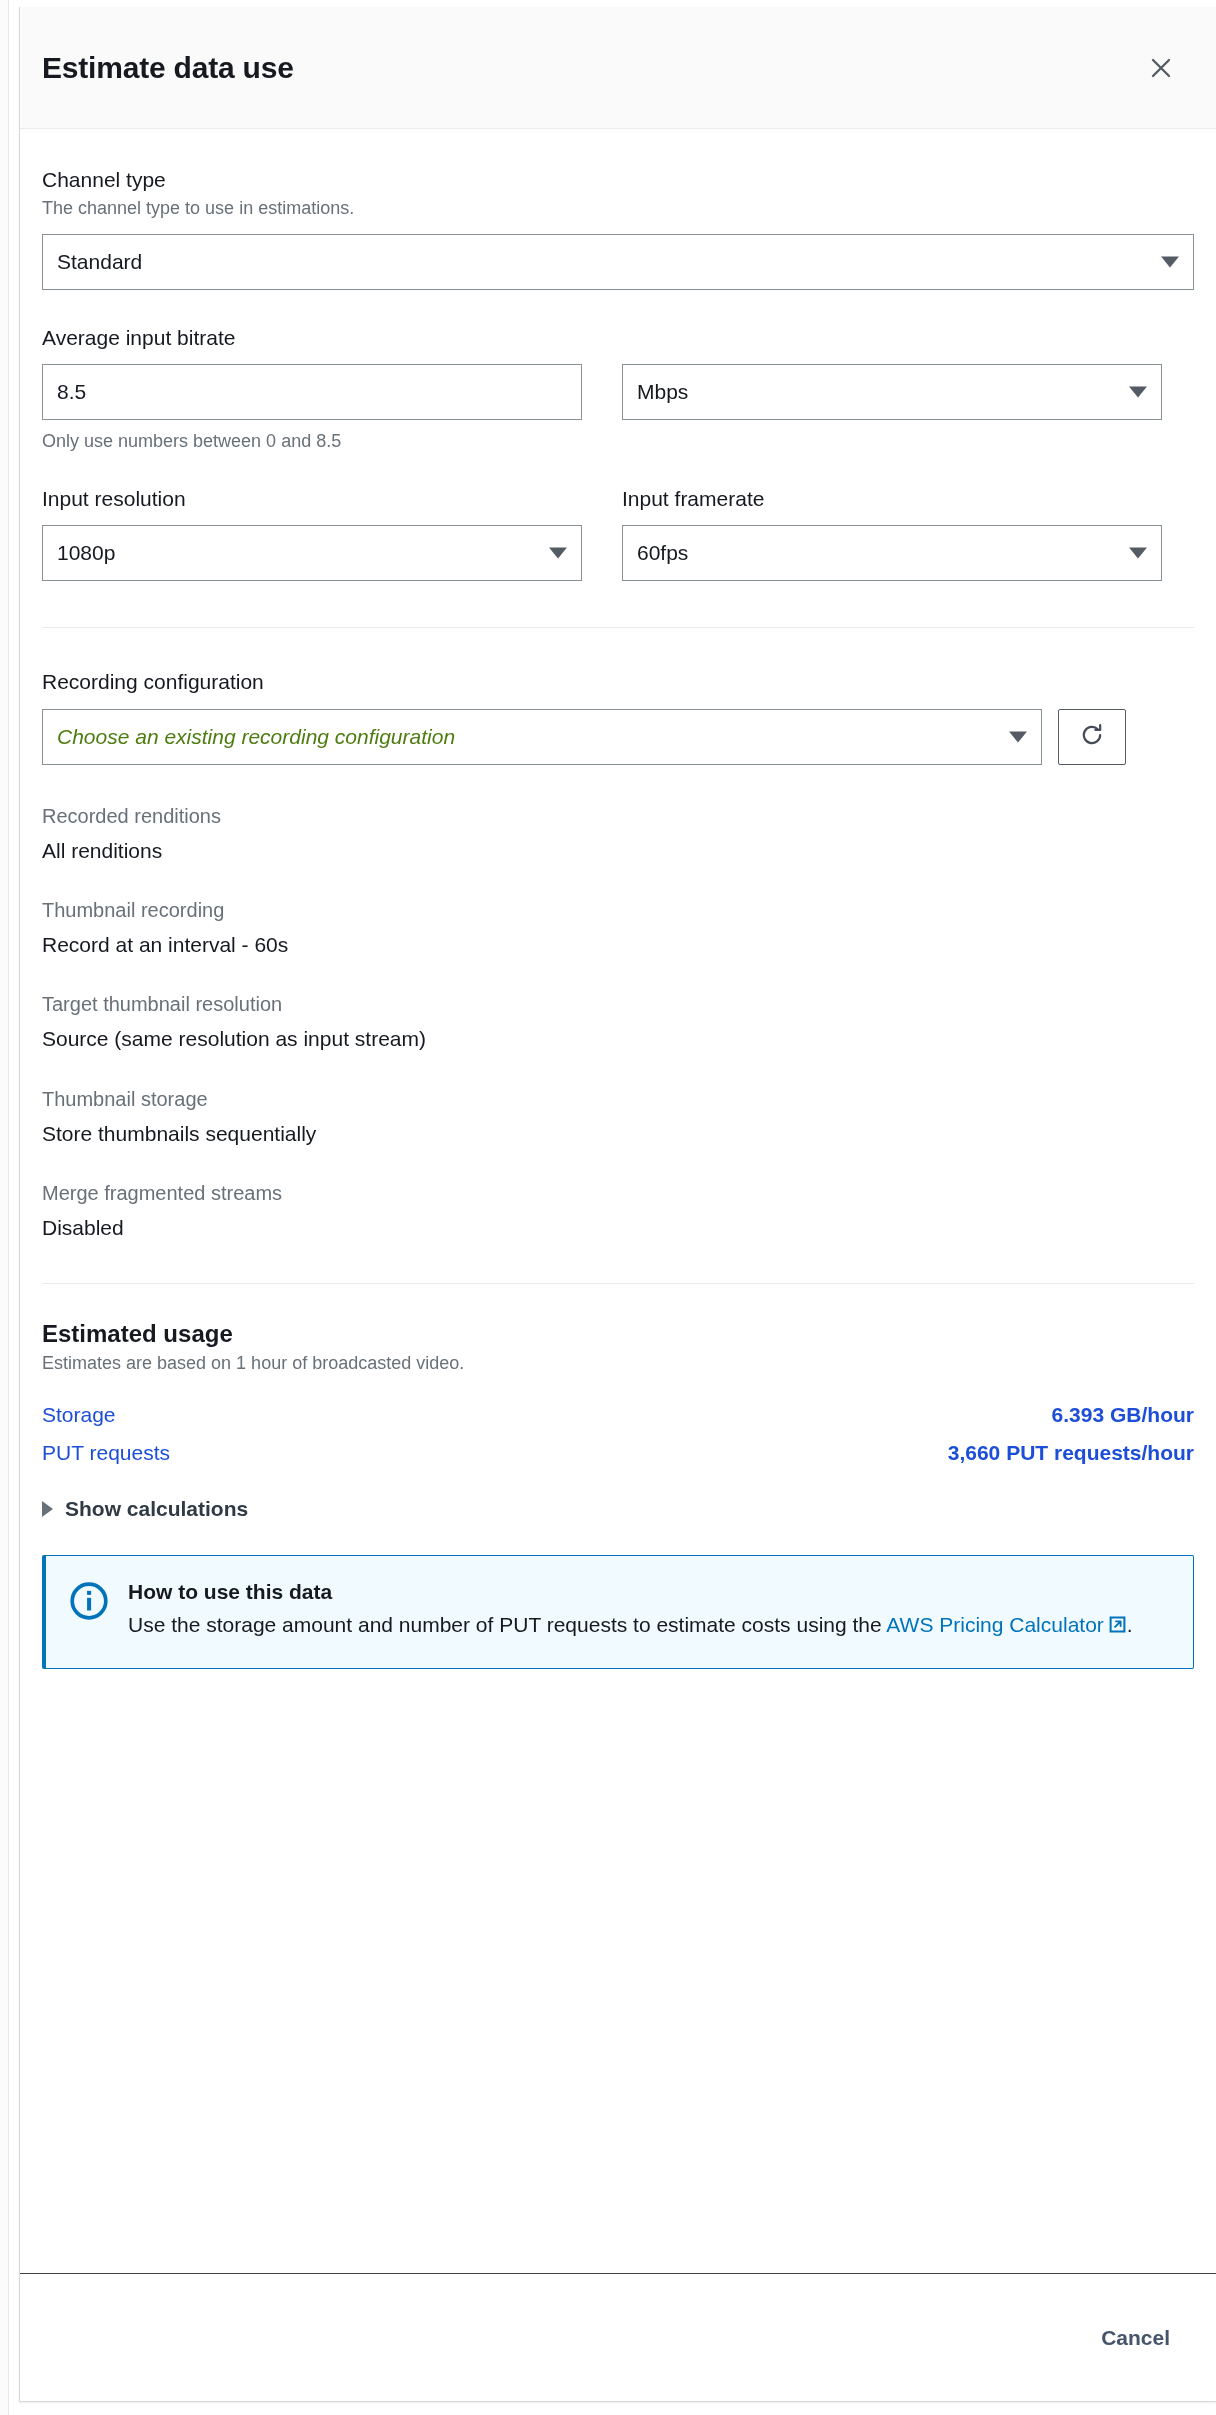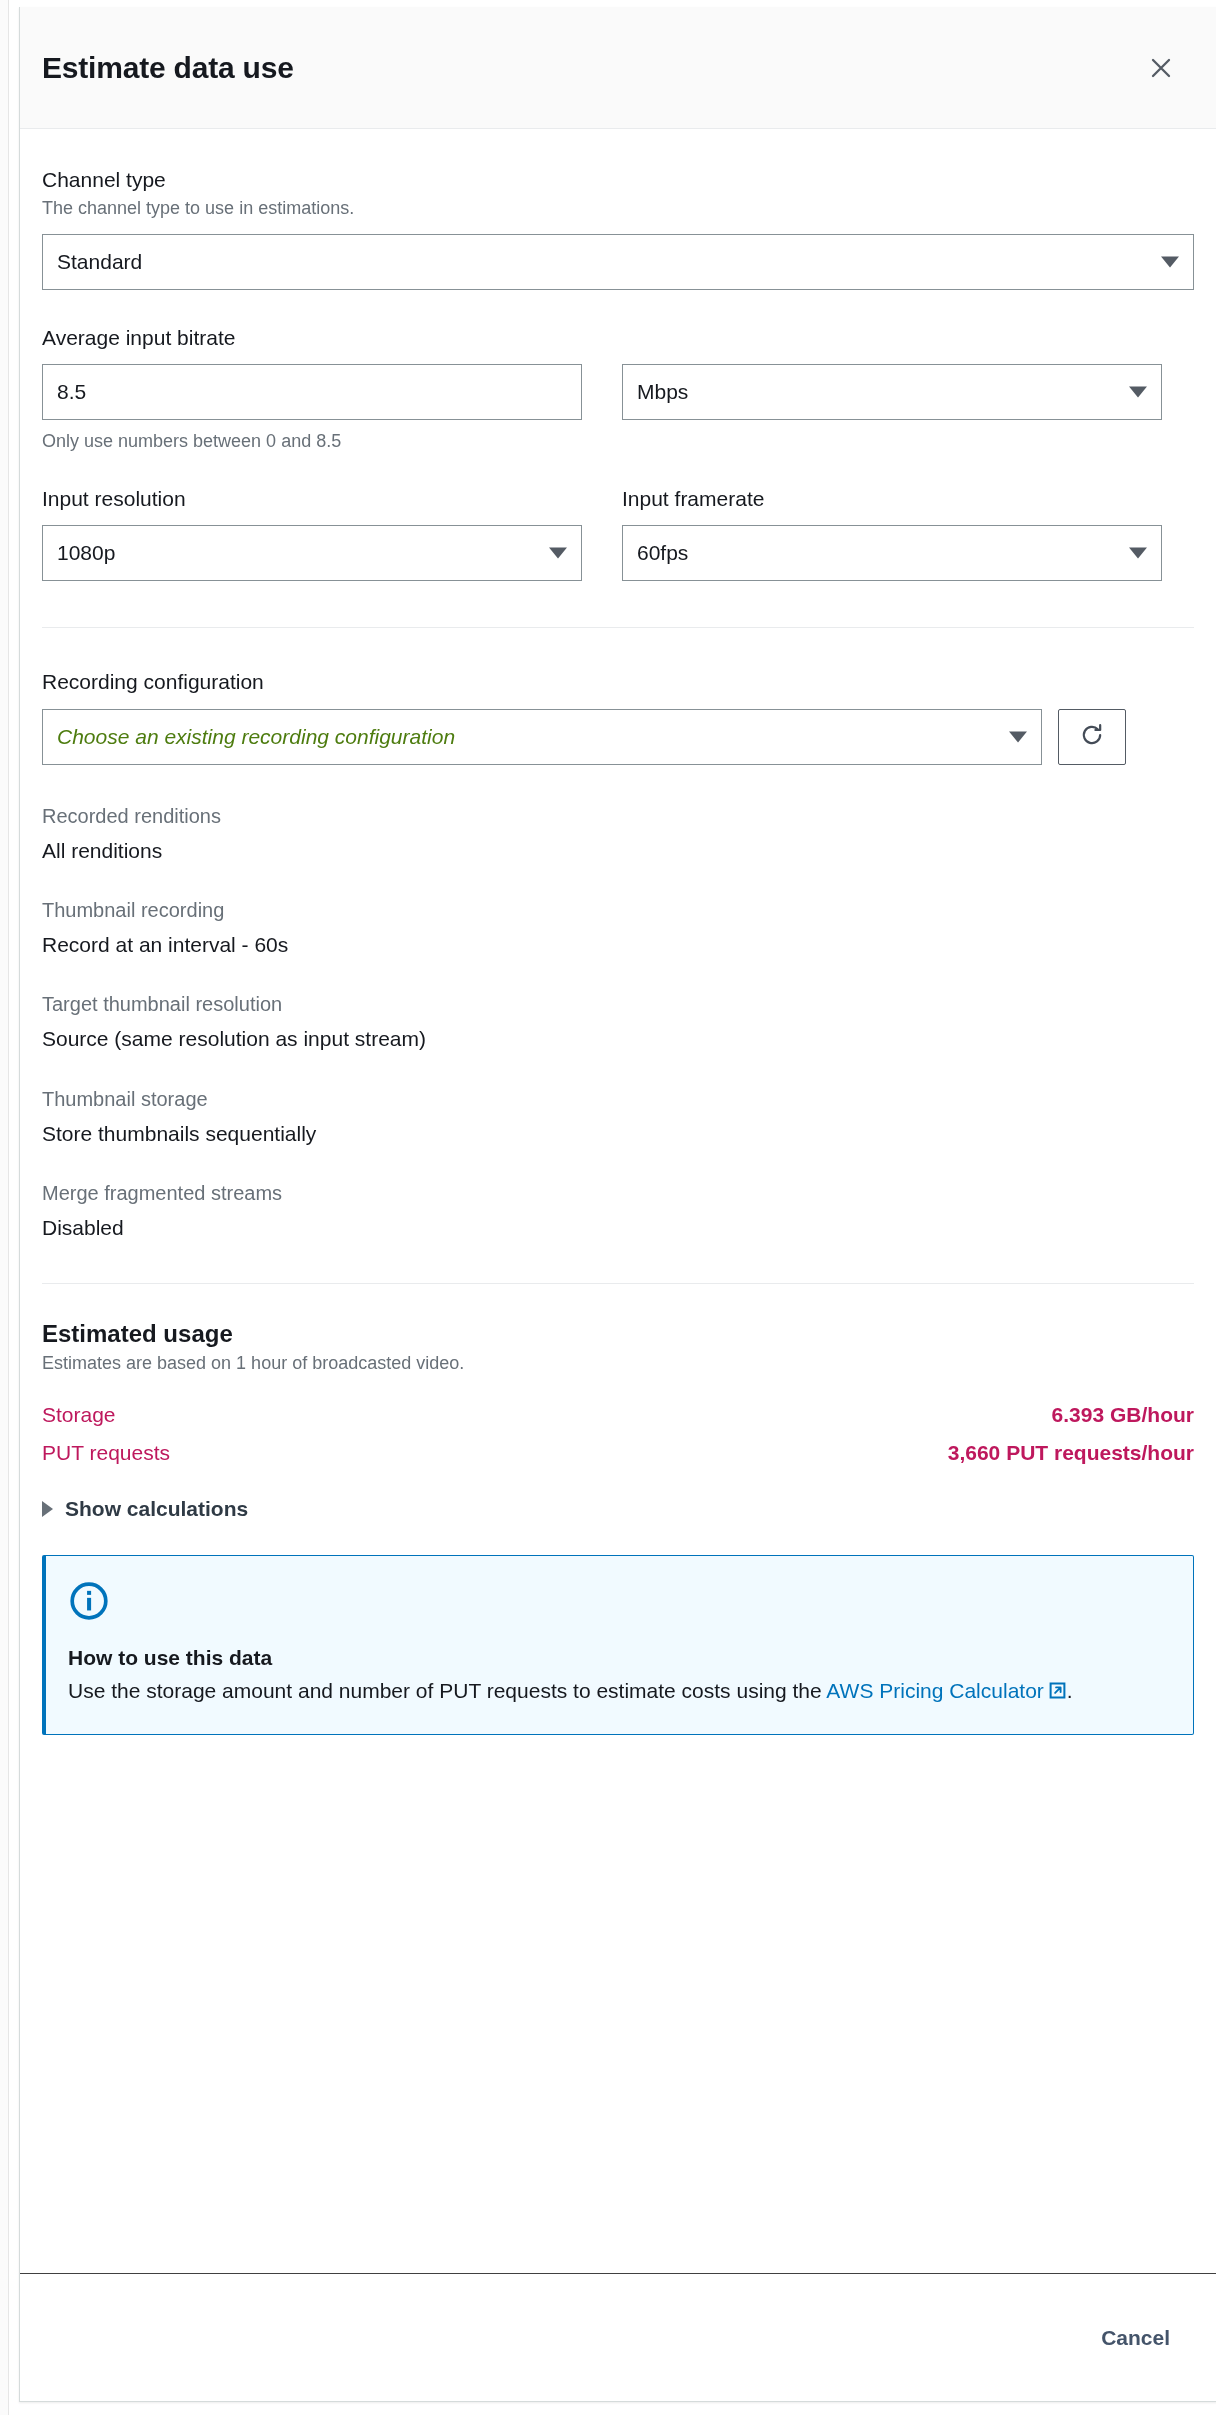--- a/index.html
+++ b/index.html
@@ -162,21 +162,21 @@
   .sec-sub {
     font-size: 18px;
     color: #687078;
     margin-top: 5px;
   }
   .usage-row {
     display: flex;
     justify-content: space-between;
     align-items: flex-end;
     font-size: 21px;
-    color: #be185d;
+    color: #1d4ed8;
   }
   .usage-row .val { font-weight: bold; }
 
   .show-calc {
     display: flex;
     align-items: center;
     gap: 12px;
     cursor: pointer;
     width: fit-content;
   }
@@ -194,21 +194,20 @@
 
   
   .callout {
     border: 1px solid #0073bb;
     border-left-width: 4px;
     background: #f1faff;
     border-radius: 2px;
     display: flex;
     padding: 22px 24px 26px 22px;
     gap: 18px;
-    flex-direction: column;
   }
   .callout .icon { flex: 0 0 auto; padding-top: 2px; }
   .callout .body { flex: 1 1 auto; }
   .callout .ct-title {
     font-size: 21px;
     font-weight: bold;
     color: #16191f;
     line-height: 1.35;
   }
   .callout .ct-text {

